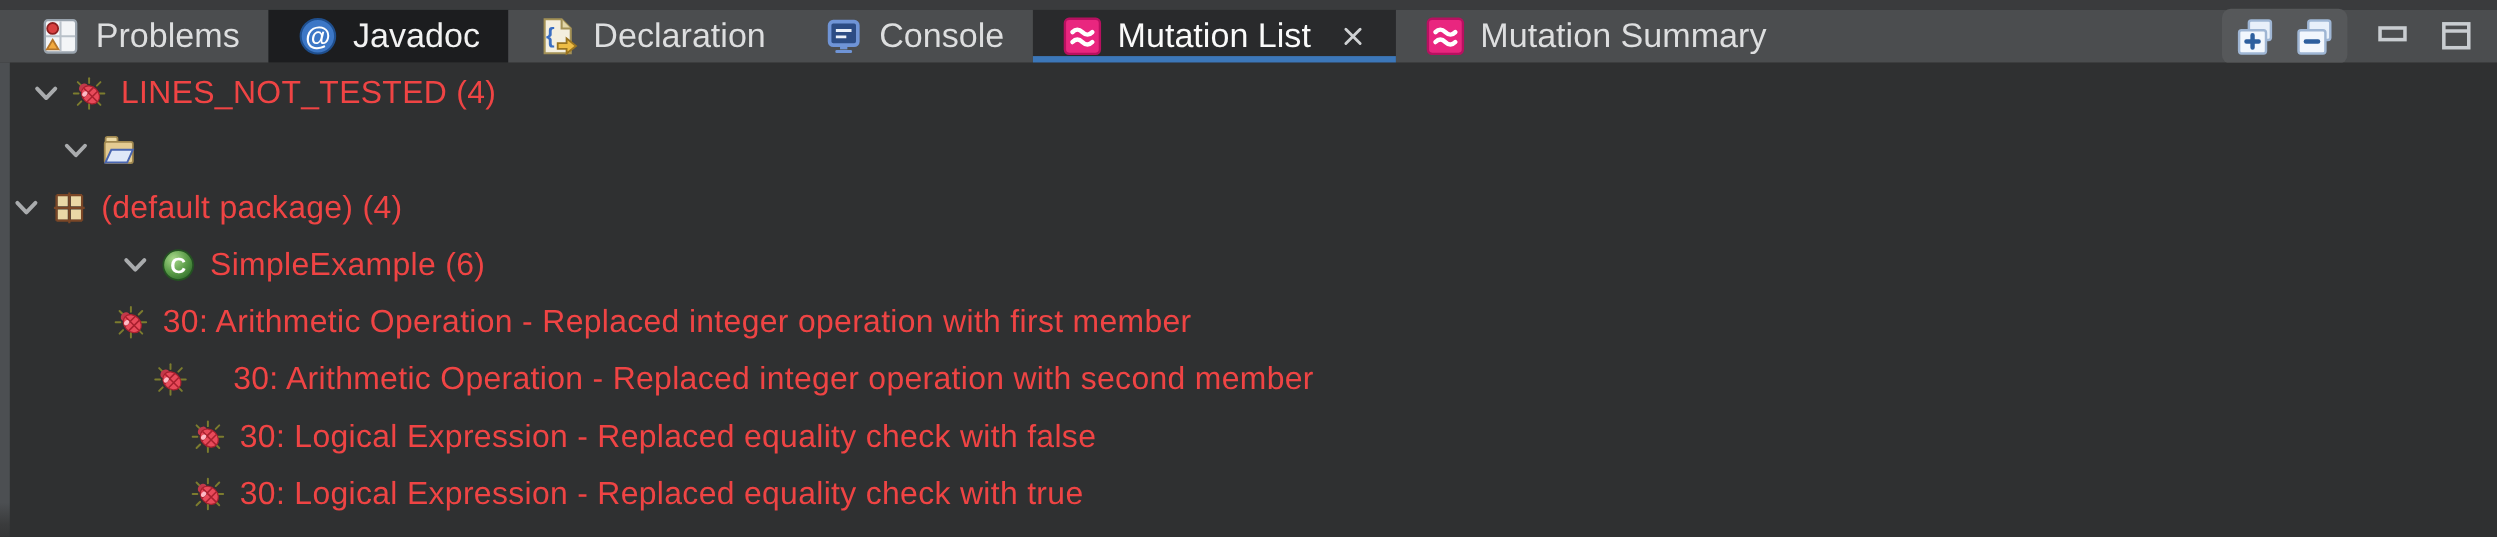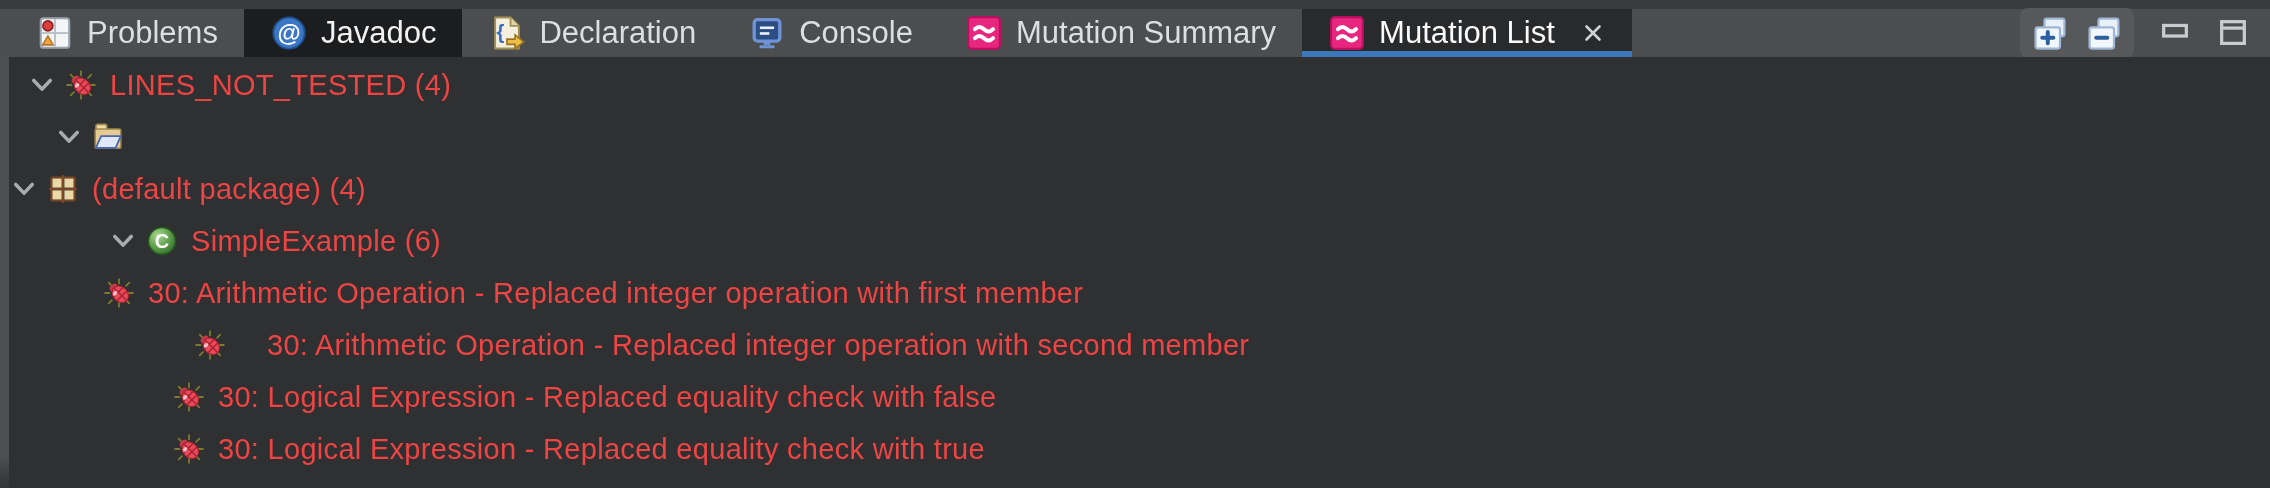--- a/index.html
+++ b/index.html
@@ -88,46 +88,46 @@
             <svg viewBox="0 0 16 16">
               <rect x="2.6" y="2.4" width="10.8" height="9" rx="1.4" fill="#2c4c84" stroke="#6f94d6" stroke-width="1.4"></rect>
               <line x1="5" y1="5.8" x2="11" y2="5.8" stroke="#eaf0fa" stroke-width="1.1"></line>
               <line x1="5" y1="8.2" x2="9" y2="8.2" stroke="#eaf0fa" stroke-width="1.1"></line>
               <rect x="6.6" y="11.6" width="2.8" height="1.4" fill="#6f94d6"></rect>
               <rect x="4.8" y="13.2" width="6.4" height="1.2" rx="0.5" fill="#6f94d6"></rect>
             </svg>
           </span>
           <span class="tab-label">Console</span>
         </div>
-        <div class="tab">
+        <div class="tab active">
           <span class="tab-icon">
             <svg viewBox="0 0 16 16">
               <rect x="1.3" y="1.3" width="13.4" height="13.4" rx="1.6" fill="#e9267f"></rect>
               <rect x="1.3" y="1.3" width="13.4" height="13.4" rx="1.6" fill="none" stroke="#b81060" stroke-width="0.9"></rect>
               <path d="M4.2 6.4 q1.8 -1.9 3.8 0 t3.8 0" fill="none" stroke="#ffffff" stroke-width="1.7" stroke-linecap="round"></path>
               <path d="M4.2 10.2 q1.8 -1.9 3.8 0 t3.8 0" fill="none" stroke="#ffffff" stroke-width="1.7" stroke-linecap="round"></path>
             </svg>
           </span>
-          <span class="tab-label">Mutation Summary</span>
-        </div>
-        <div class="tab active">
+          <span class="tab-label">Mutation List</span>
+          <span class="tab-close">
+            <svg viewBox="0 0 16 16">
+              <path d="M4 4 L12 12 M12 4 L4 12" stroke="#cfd1d3" stroke-width="1.6" stroke-linecap="round"></path>
+            </svg>
+          </span>
+        </div>
+        <div class="tab">
           <span class="tab-icon">
             <svg viewBox="0 0 16 16">
               <rect x="1.3" y="1.3" width="13.4" height="13.4" rx="1.6" fill="#e9267f"></rect>
               <rect x="1.3" y="1.3" width="13.4" height="13.4" rx="1.6" fill="none" stroke="#b81060" stroke-width="0.9"></rect>
               <path d="M4.2 6.4 q1.8 -1.9 3.8 0 t3.8 0" fill="none" stroke="#ffffff" stroke-width="1.7" stroke-linecap="round"></path>
               <path d="M4.2 10.2 q1.8 -1.9 3.8 0 t3.8 0" fill="none" stroke="#ffffff" stroke-width="1.7" stroke-linecap="round"></path>
             </svg>
           </span>
-          <span class="tab-label">Mutation List</span>
-          <span class="tab-close">
-            <svg viewBox="0 0 16 16">
-              <path d="M4 4 L12 12 M12 4 L4 12" stroke="#cfd1d3" stroke-width="1.6" stroke-linecap="round"></path>
-            </svg>
-          </span>
+          <span class="tab-label">Mutation Summary</span>
         </div>
       </div>
     <div class="viewbar" id="viewbar">
         <div class="btn-group">
           <div class="tool-btn">
             <span>
               <svg viewBox="0 0 18 18">
                 <rect x="6.5" y="2.5" width="9" height="8" rx="1" fill="#e8f0fa" stroke="#9fb6d4" stroke-width="1"></rect>
                 <rect x="2.5" y="6.5" width="11" height="9.5" rx="1" fill="#f2f7fd" stroke="#9fb6d4" stroke-width="1"></rect>
                 <path d="M8 8.6 v5 M5.5 11.1 h5" stroke="#2d5f9e" stroke-width="1.8" stroke-linecap="round"></path>
@@ -262,21 +262,21 @@
               <g transform="rotate(-45 9 9)">
                 <ellipse cx="9" cy="4.9" rx="2.5" ry="2" fill="#c2394a"></ellipse>
                 <ellipse cx="9" cy="10" rx="4.1" ry="5.1" fill="#e84a5a" stroke="#a8202e" stroke-width="0.6"></ellipse>
                 <path d="M9 5.2 v9.6 M5.2 8.4 h7.6 M5.3 11.3 h7.4" stroke="#a8202e" stroke-width="0.8" fill="none"></path>
                 <ellipse cx="7.3" cy="7.6" rx="1.5" ry="1.1" fill="#ffc0cb" opacity="0.95"></ellipse>
               </g>
             </svg>
           </span>
           <span class="row-label">30: Arithmetic Operation - Replaced integer operation with first member</span>
         </div>
-        <div class="row" style="padding-left: 119px; gap: 28px;">
+        <div class="row" style="padding-left: 64px; gap: 28px;">
           <span class="twist"></span>
           <span class="node-icon">
             <svg viewBox="0 0 18 18">
               <g stroke="#7c7c2e" stroke-width="1" stroke-linecap="round">
                 <line x1="9" y1="1.2" x2="9" y2="3.6"></line>
                 <line x1="9" y1="14.4" x2="9" y2="16.8"></line>
                 <line x1="1.2" y1="9" x2="3.6" y2="9"></line>
                 <line x1="14.4" y1="9" x2="16.8" y2="9"></line>
                 <line x1="3.2" y1="3.2" x2="5" y2="5"></line>
                 <line x1="13" y1="13" x2="14.8" y2="14.8"></line>

